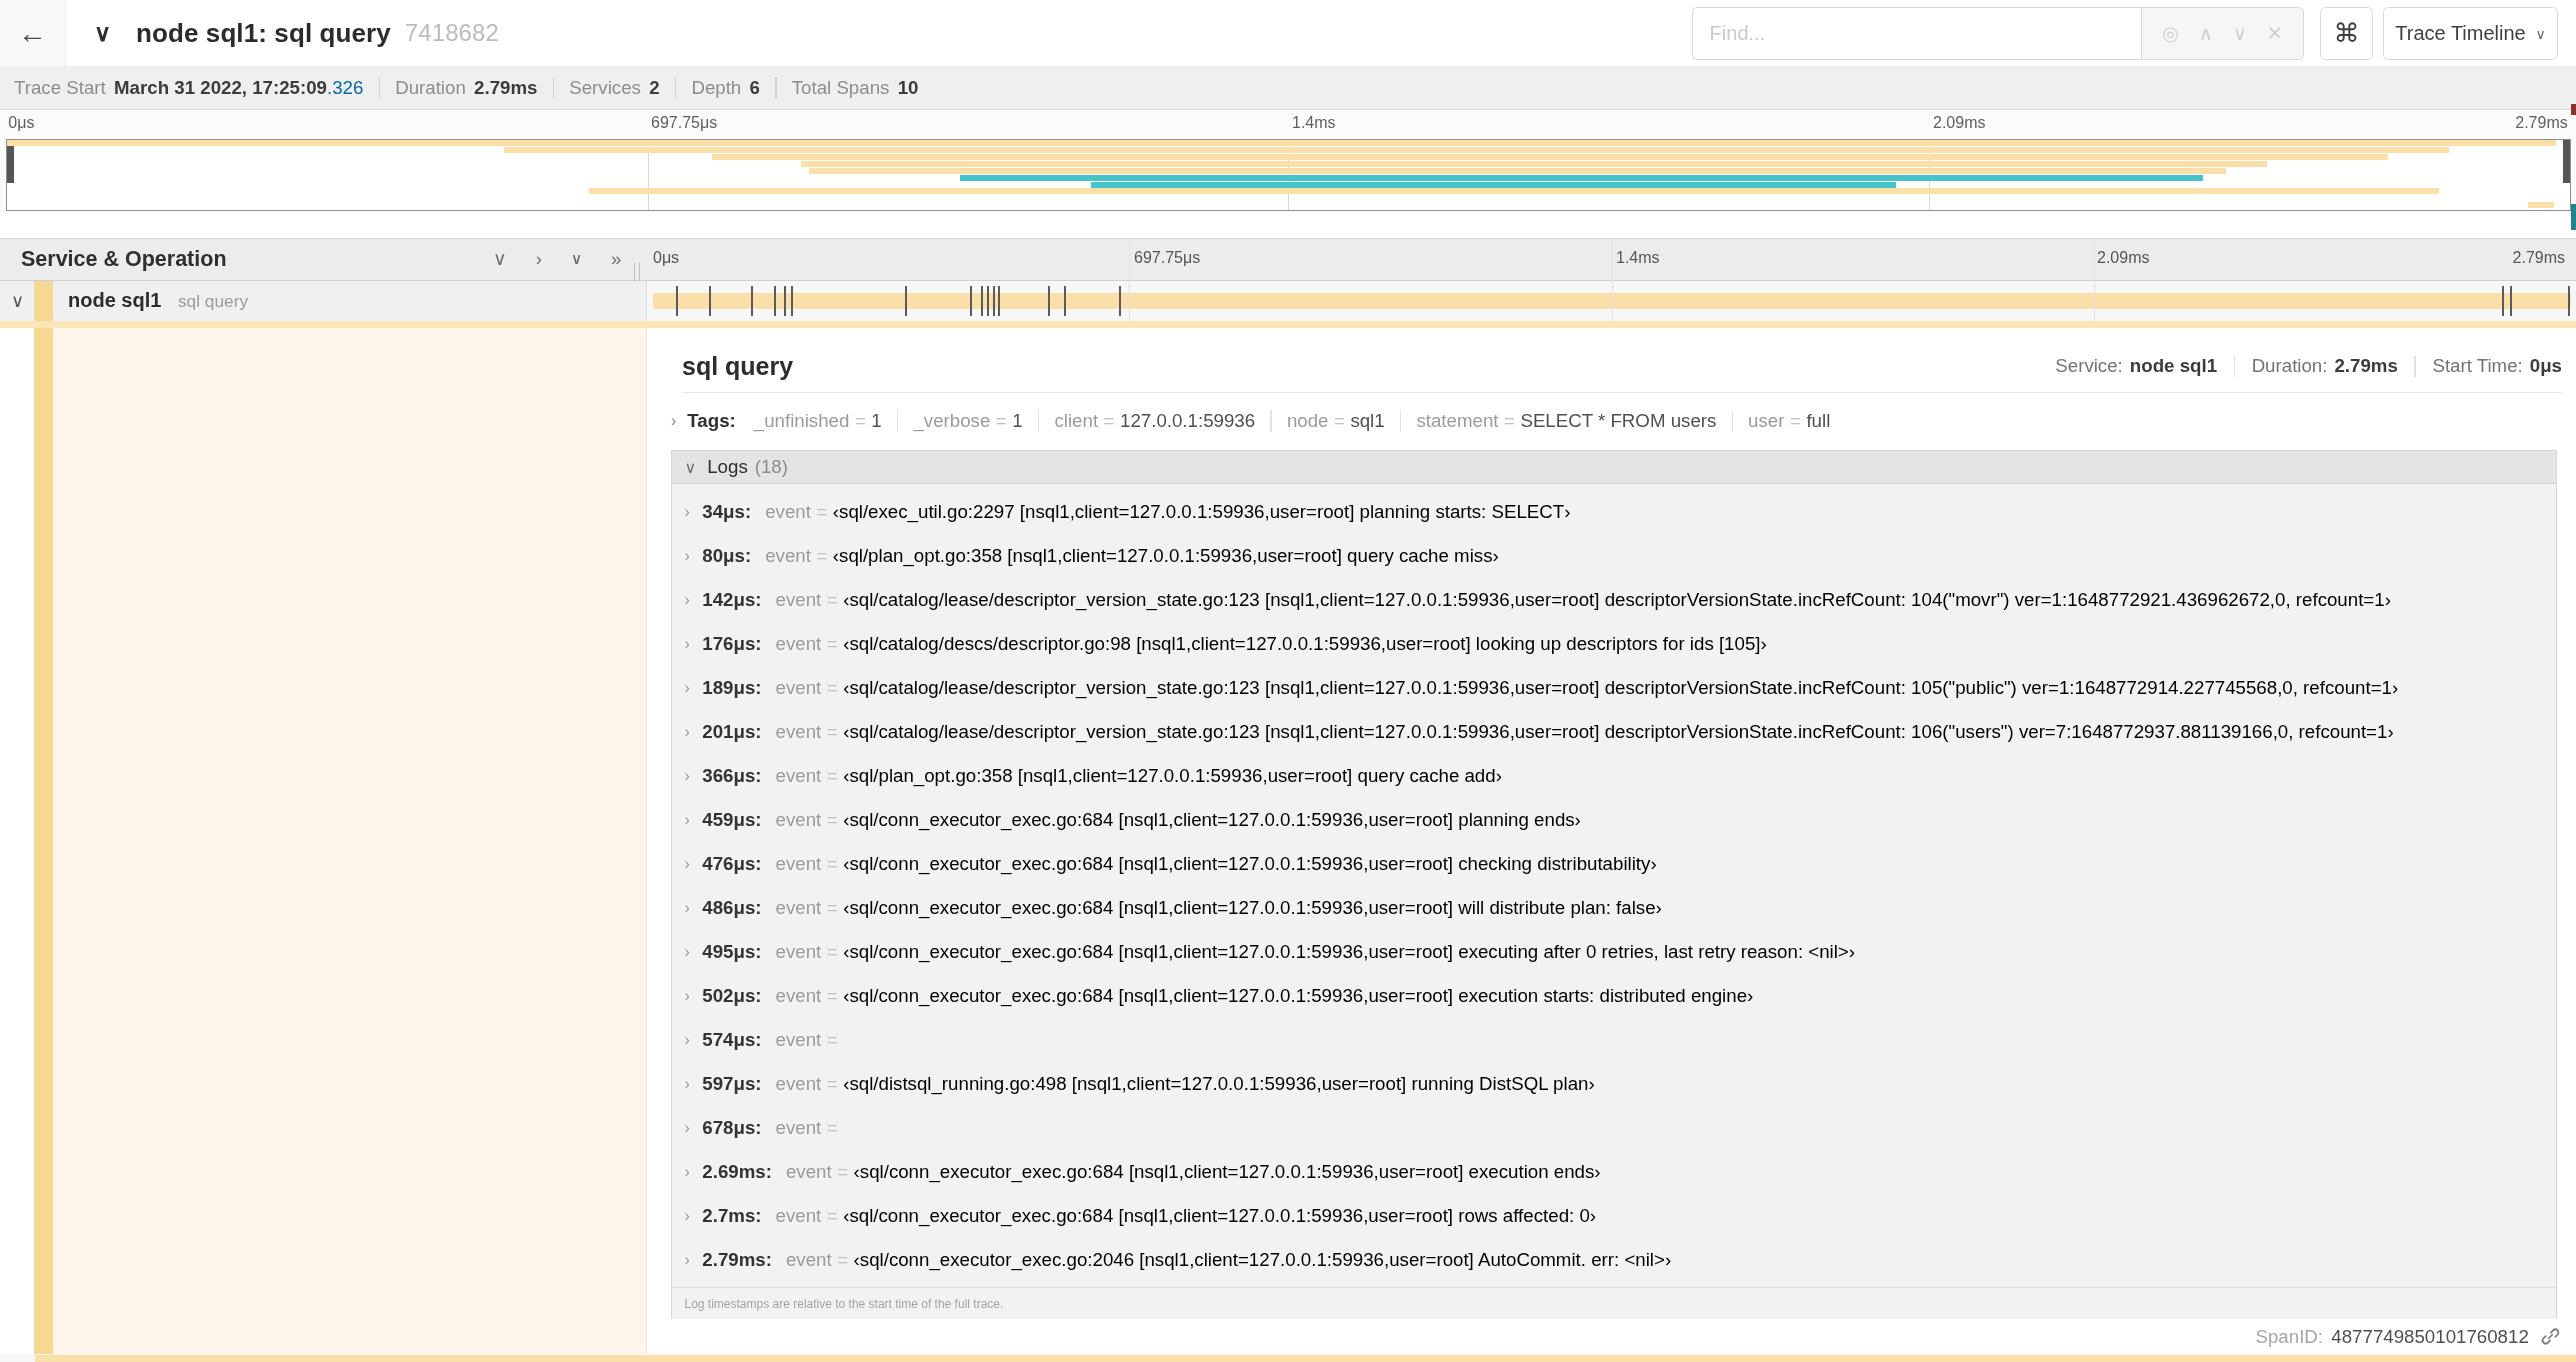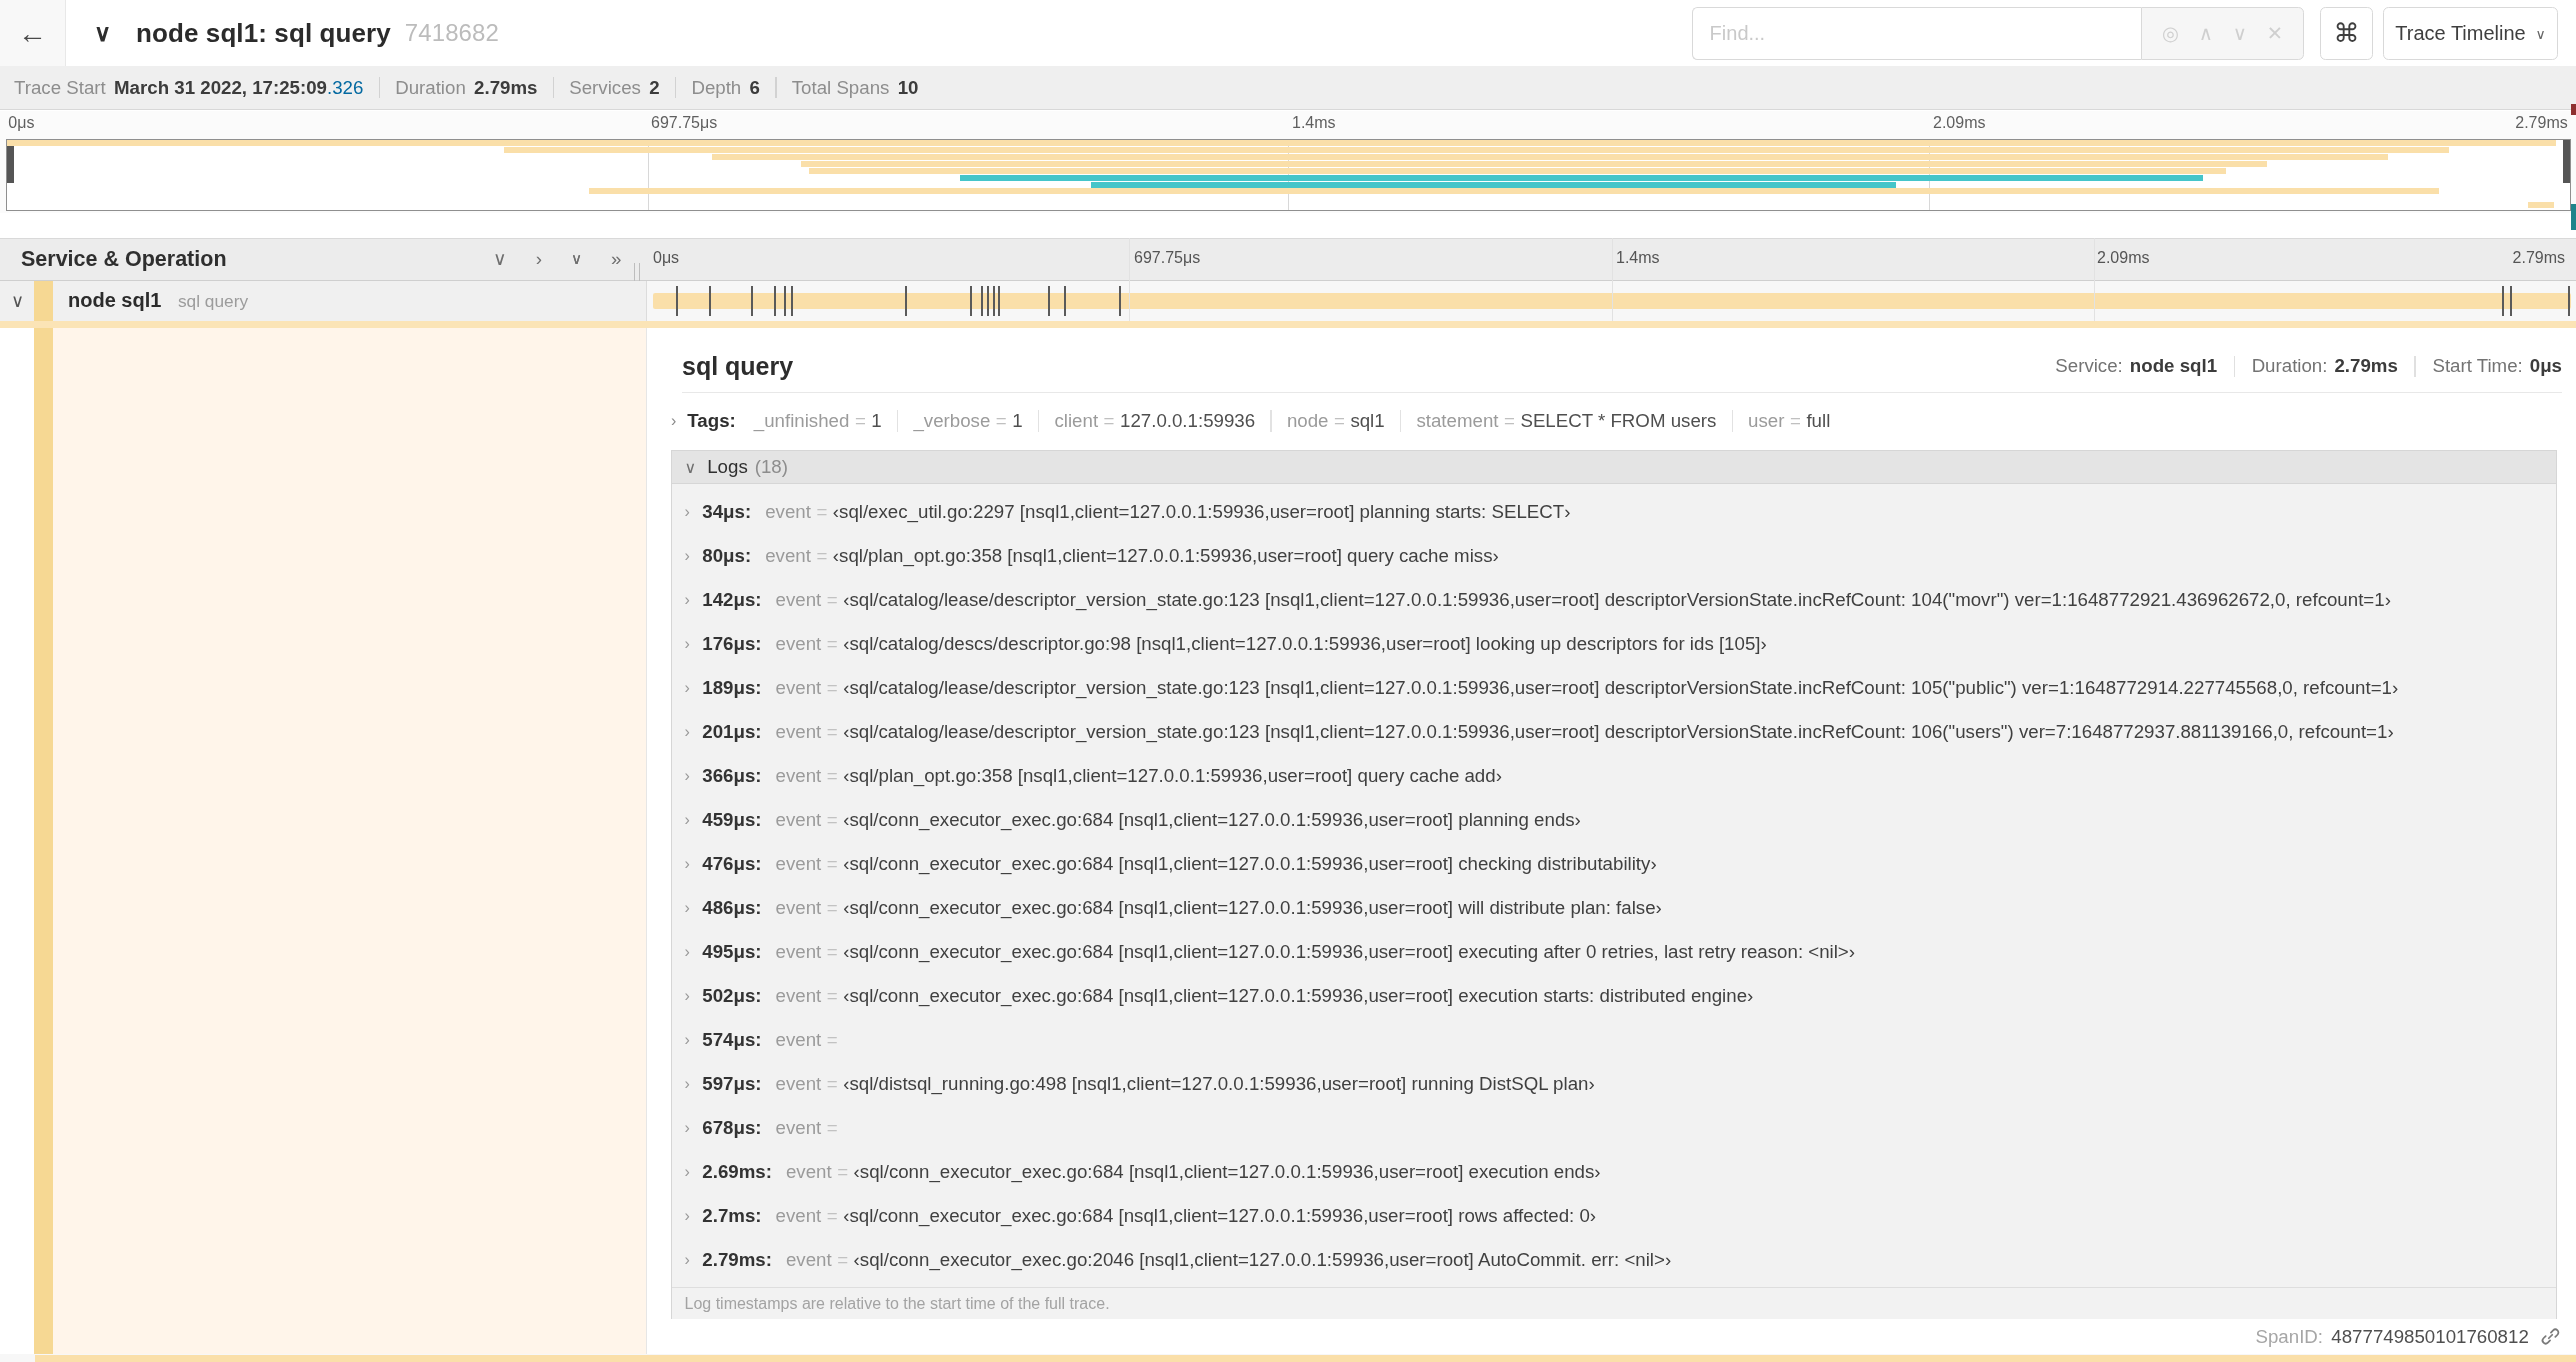--- a/index.html
+++ b/index.html
@@ -113,23 +113,23 @@
   .logs-header .chev { color:#6f6f6f; font-size:16px; margin-right:11px; }
   .logs-header .llabel { font-weight:normal; color:#2f2f2f; margin-right:7px; }
   .logs-header .lcount { color:#8d8d8d; }
   .log-entries { position:absolute; left:0; top:39px; right:0; }
   .log-row { height:44px; display:flex; align-items:center; padding-left:12.5px; font-size:18.7px;
              white-space:nowrap; overflow:hidden; cursor:pointer; }
   .log-row .chev { color:#9a9a9a; font-size:16px; margin-right:12.5px; }
   .log-row .ts { font-weight:bold; color:#333; margin-right:14px; }
   .log-row .k { color:#9b9b9b; }
   .log-row .eq { color:#c2c2c2; padding:0 5.5px; }
-  .log-row .v { color:#404040; }
+  .log-row .v { color:#000000; }
   .logs-note { position:absolute; left:0; right:0; bottom:0; height:32px; border-top:1.4px solid #dedede;
-               display:flex; align-items:center; padding-left:12.5px; font-size:16px; color:#a3a3a3; }
+               display:flex; align-items:center; padding-left:12.5px; font-size:12px; color:#a3a3a3; }
 
   
   .dp-footer { position:absolute; left:0; right:0; bottom:0; height:35px; background:#fff;
                display:flex; align-items:center; justify-content:flex-end; padding-right:15.2px;
                font-size:18.7px; }
   .dp-footer .lbl { color:#a6a6a6; margin-right:8.3px; }
   .dp-footer .val { color:#4f4f4f; }
   .dp-footer svg { margin-left:11px; cursor:pointer; }
 
   

